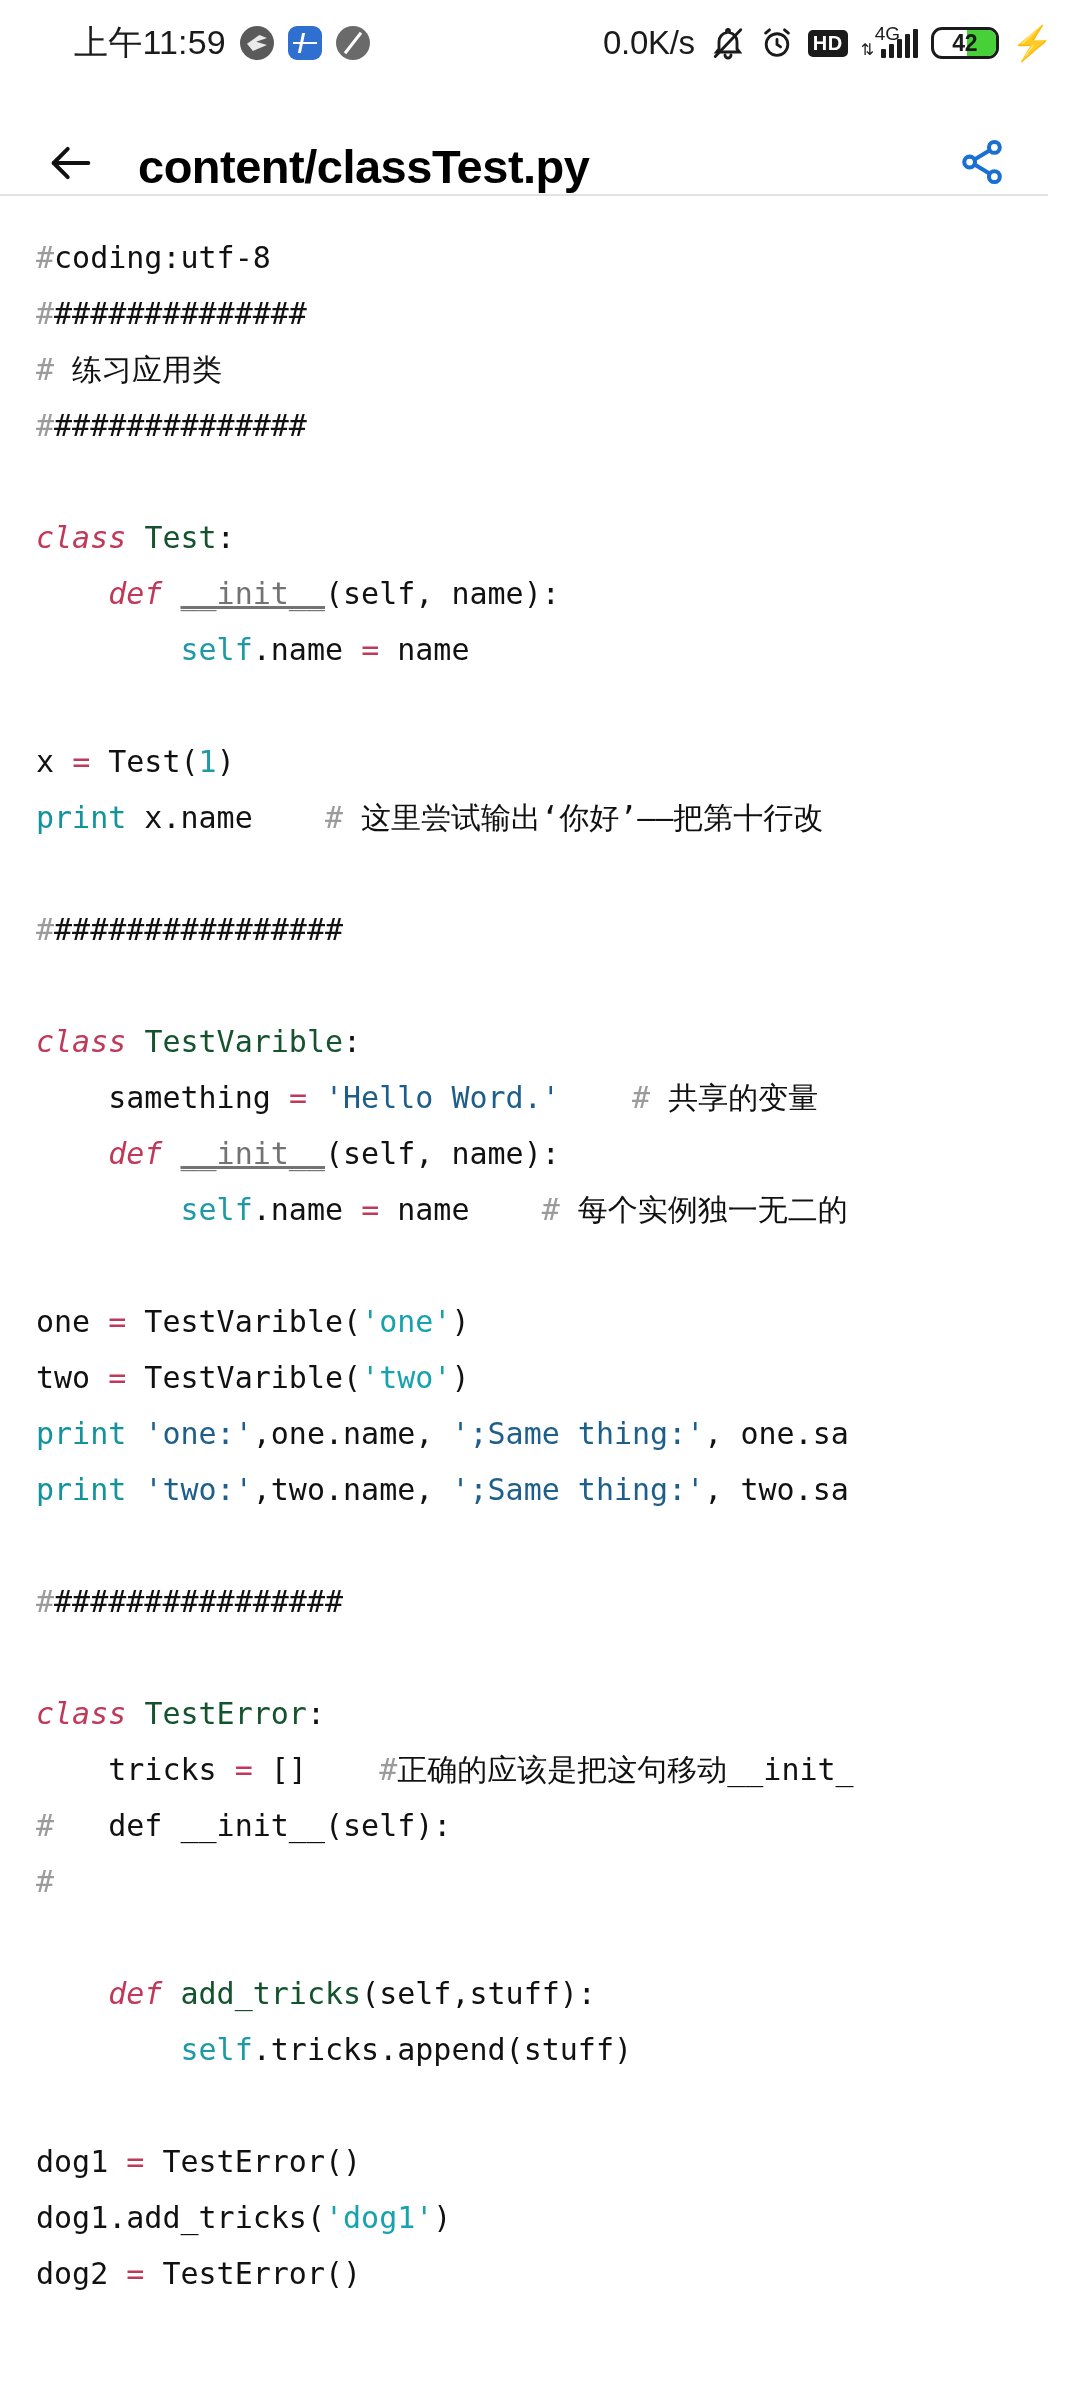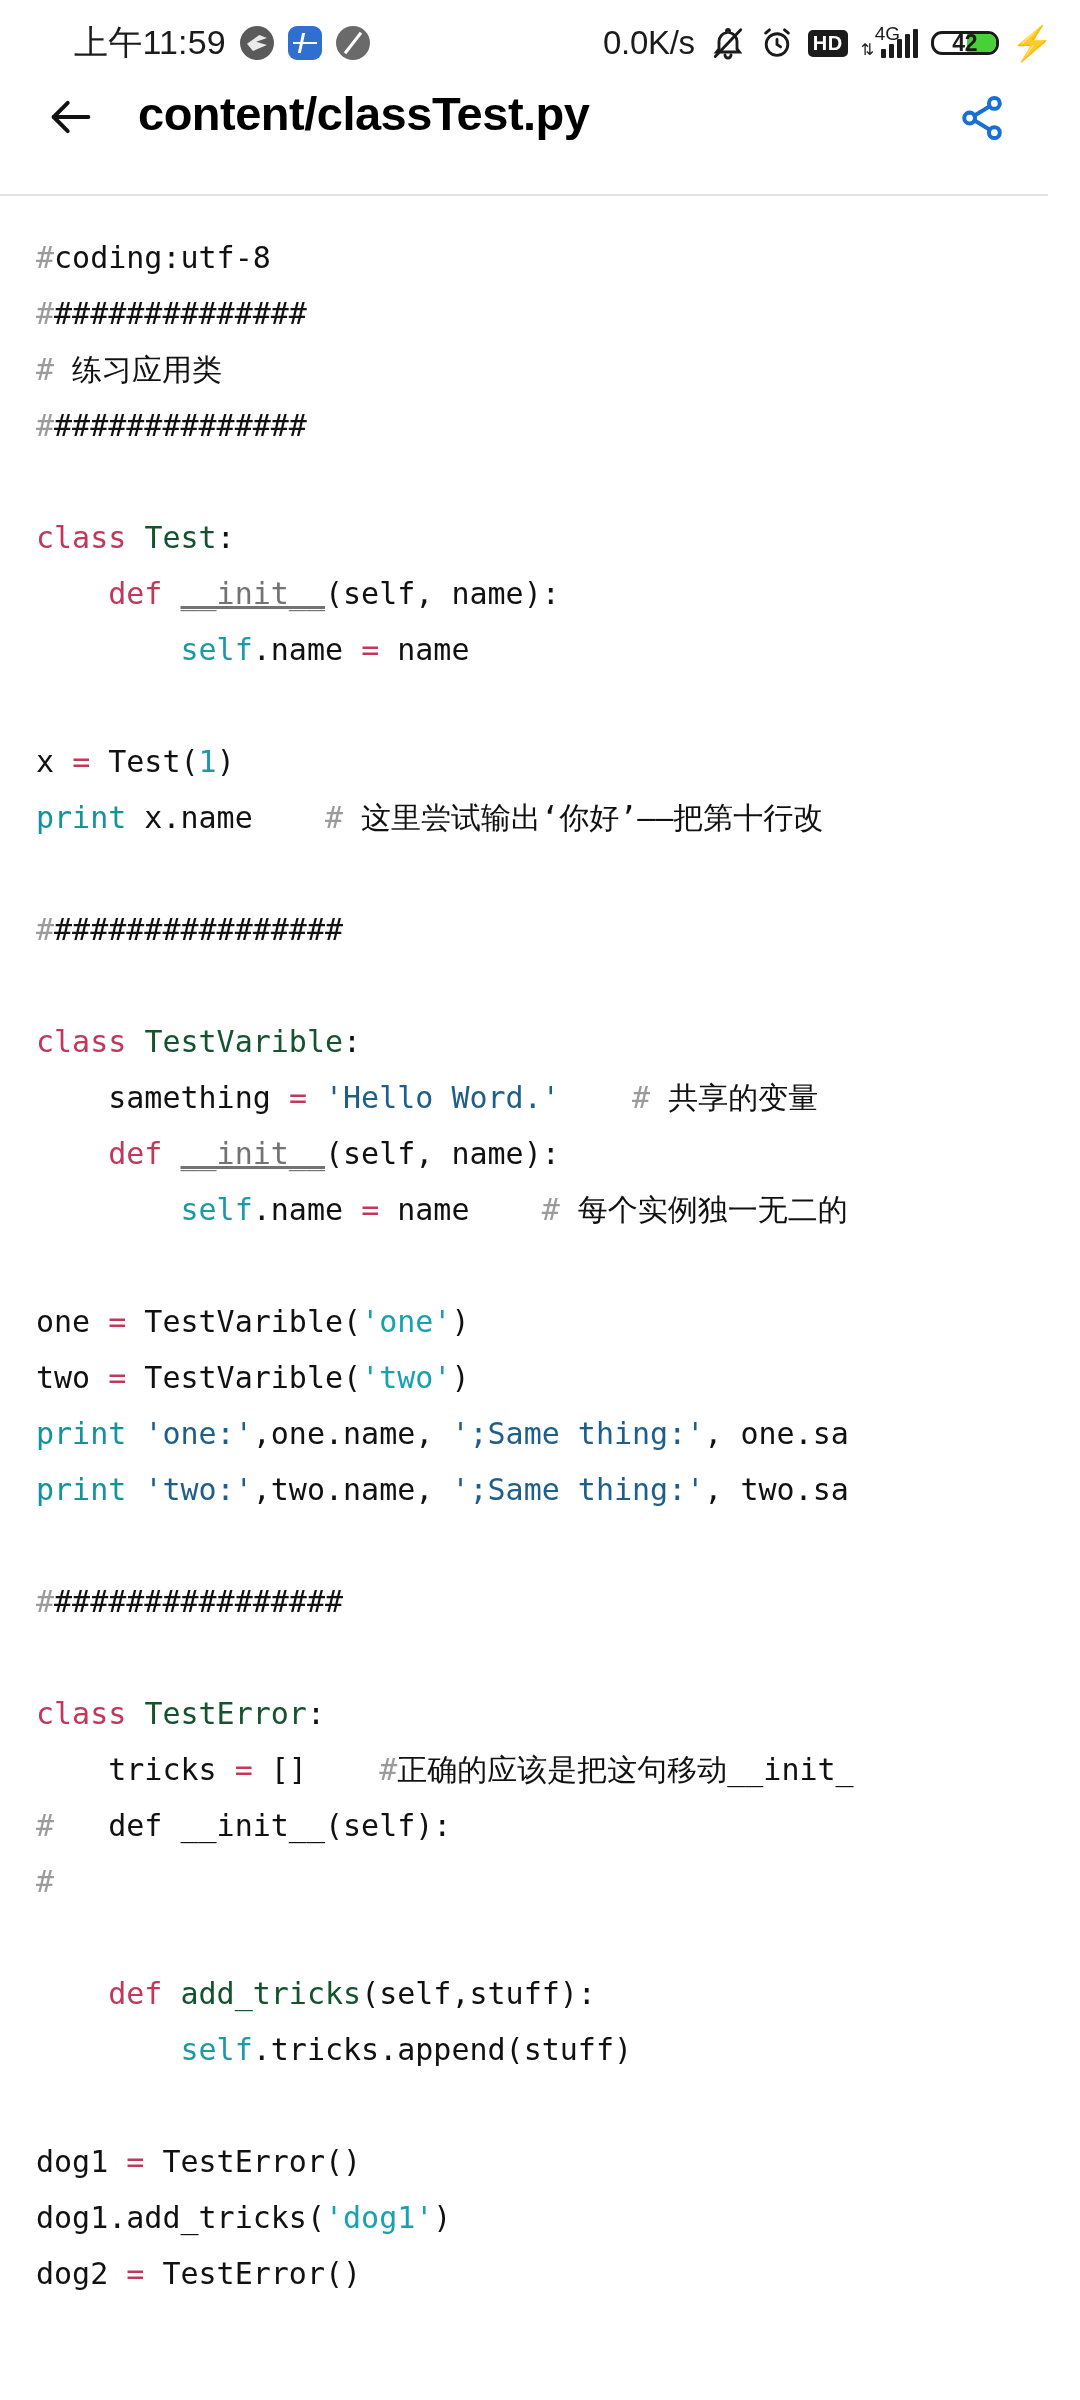--- a/index.html
+++ b/index.html
@@ -57,21 +57,21 @@
   .sig .g4{ position:absolute; left:14px; top:-5px; font-size:19px; font-weight:400; }
   .sig .updn{ position:absolute; left:0px; bottom:0px; font-size:16px; line-height:1; }
   .sig i{ display:block; width:5px; background:#1b1b1b; border-radius:1px; }
   .sig i:nth-child(3){ height:9px; }
   .sig i:nth-child(4){ height:14px; }
   .sig i:nth-child(5){ height:19px; }
   .sig i:nth-child(6){ height:24px; }
   .sig i:nth-child(7){ height:29px; }
 
   .batt{
-    position:relative; width:68px; height:24px;
+    position:relative; width:68px; height:32px;
     border:3px solid #1b1b1b; border-radius:11px;
     display:flex; align-items:center; justify-content:flex-start;
     overflow:hidden;
   }
   .batt:after{
     content:""; position:absolute; right:-8px; top:9px;
     width:5px; height:11px; background:#1b1b1b; border-radius:0 3px 3px 0;
   }
   .batt .fill{
     position:absolute; right:0; top:0; bottom:0; width:46%;
@@ -79,21 +79,21 @@
   }
   .batt .num{
     position:relative; z-index:2; width:100%; text-align:center;
     font-size:23px; font-weight:700; line-height:1; letter-spacing:-.5px;
   }
   .bolt{ font-size:34px; line-height:1; font-weight:700; }
 
   
   .appbar{
     height:110px; width:1048px;
-    display:flex; align-items:flex-start;
+    display:flex; align-items:flex-end;
     padding:0 34px 0 40px;
     background:#ffffff;
     border-bottom:2px solid #e2e2e2;
   }
   .back-arrow{
     width:62px; height:62px; flex:0 0 auto;
     display:flex; align-items:center; justify-content:center;
     cursor:pointer;
   }
   .appbar-title{
@@ -118,21 +118,21 @@
   }
   pre.code{
     font-family:"DejaVu Sans Mono", "Liberation Mono", monospace;
     font-size:30px;
     line-height:56px;
     white-space:pre;
     color:#111111;
     letter-spacing:0px;
   }
   pre.code .blank{ display:block; height:56px; }
-  .k  { color:#c0395a; }           
+  .k  { color:#c0395a;font-style:italic; }           
   .cn { color:#14532d; }           
   .fn { color:#737373;text-decoration:underline; }           
   .sf { color:#1d9aa6; }           
   .bi { color:#13939c; }           
   .st { color:#1d5f8a; }           
   .st2{ color:#17a2b0; }           
   .nu { color:#1d9aa6; }           
   .cm { color:#9b9b9b; }           
   .cmt{ color:#111111; }           
 </style>

